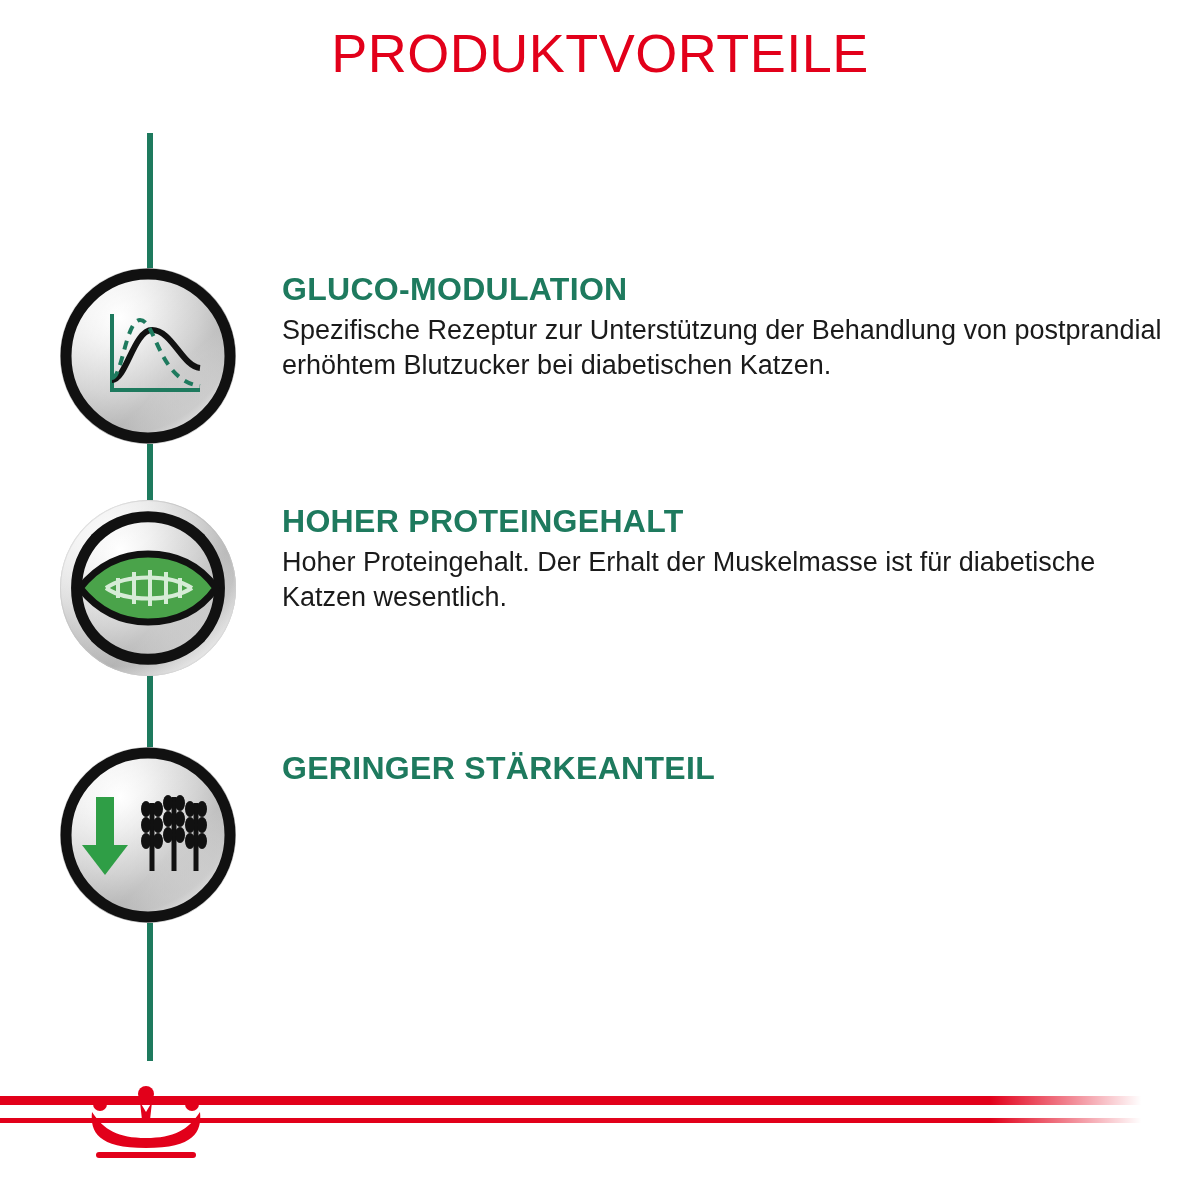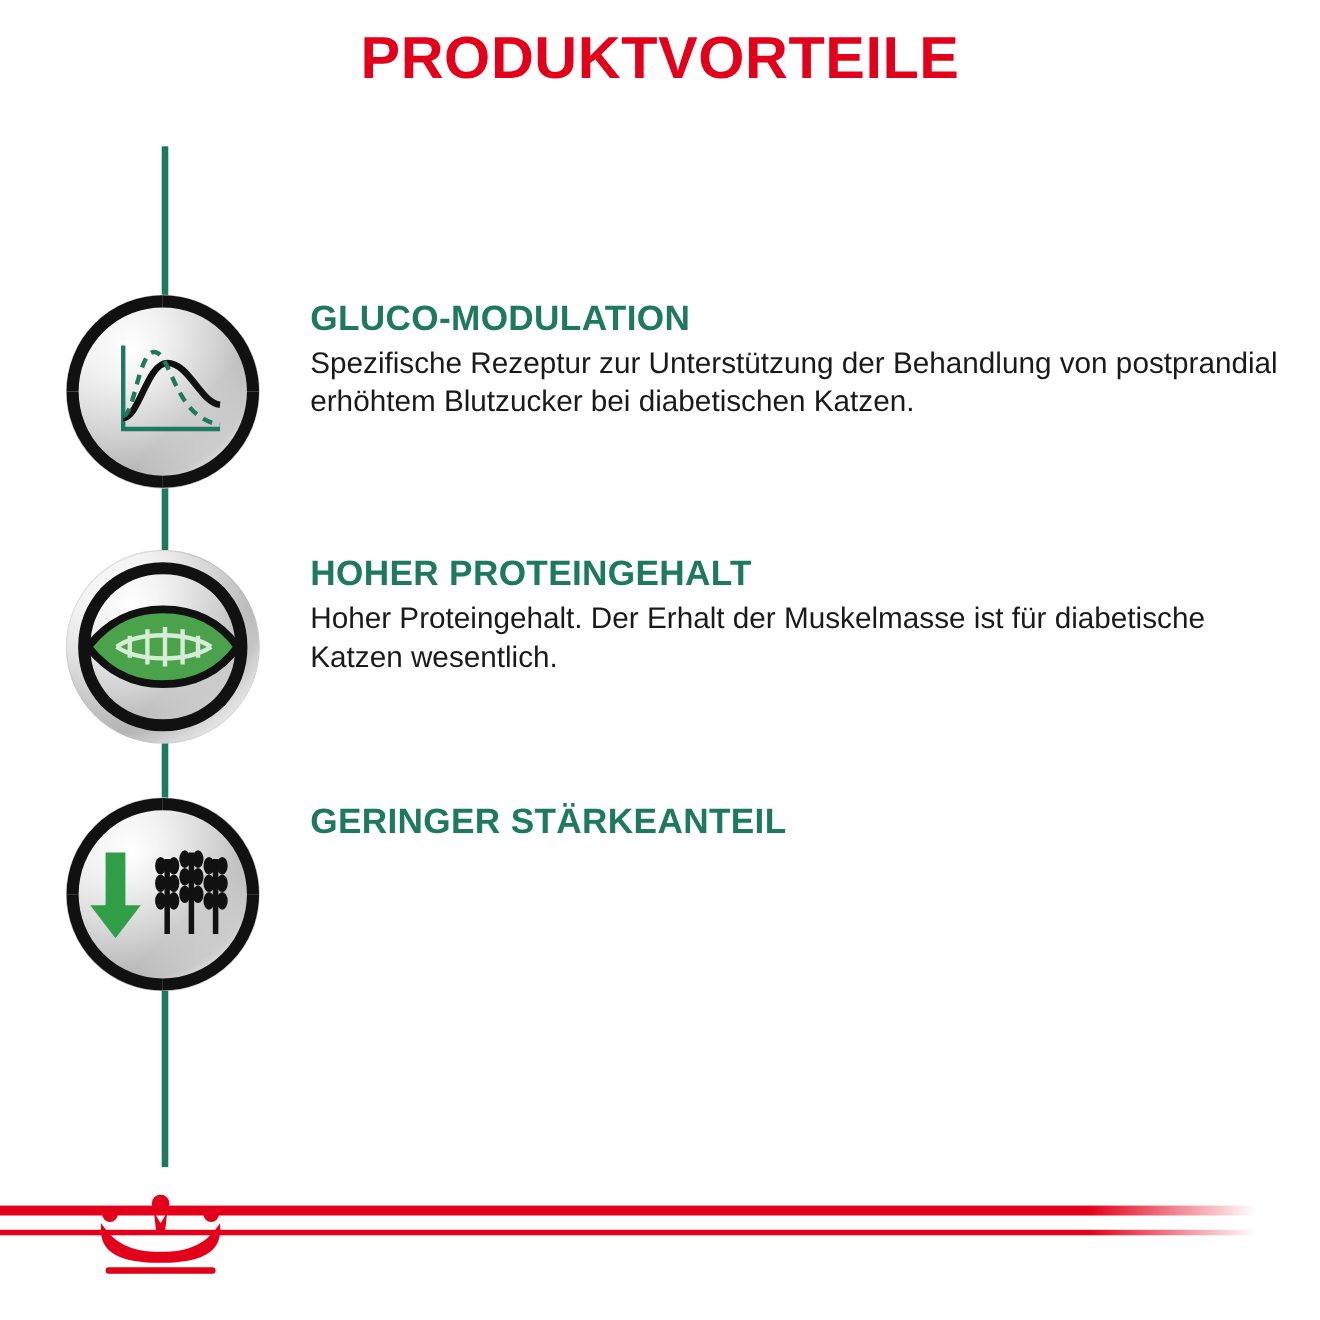--- a/index.html
+++ b/index.html
@@ -24,21 +24,21 @@
 
   
   .title {
     position: absolute;
     top: 26px;
     left: 0;
     width: 1200px;
     text-align: center;
     color: #e2001a;
     font-size: 54px;
-    font-weight: bold;
+    font-weight: normal;
     letter-spacing: 0.5px;
     line-height: 1;
   }
 
   
   .timeline {
     position: absolute;
     left: 147px;
     top: 133px;
     width: 6px;
@@ -48,21 +48,21 @@
 
   
   .benefit {
     position: absolute;
     left: 60px;
     width: 1110px;
     height: 180px;
   }
   .benefit-1 { top: 268px; }
   .benefit-2 { top: 500px; }
-  .benefit-3 { top: 725px; }
+  .benefit-3 { top: 747px; }
 
   .icon-wrap {
     position: absolute;
     left: 0;
     top: 0;
     width: 176px;
     height: 176px;
   }
 
   .icon-disc {

